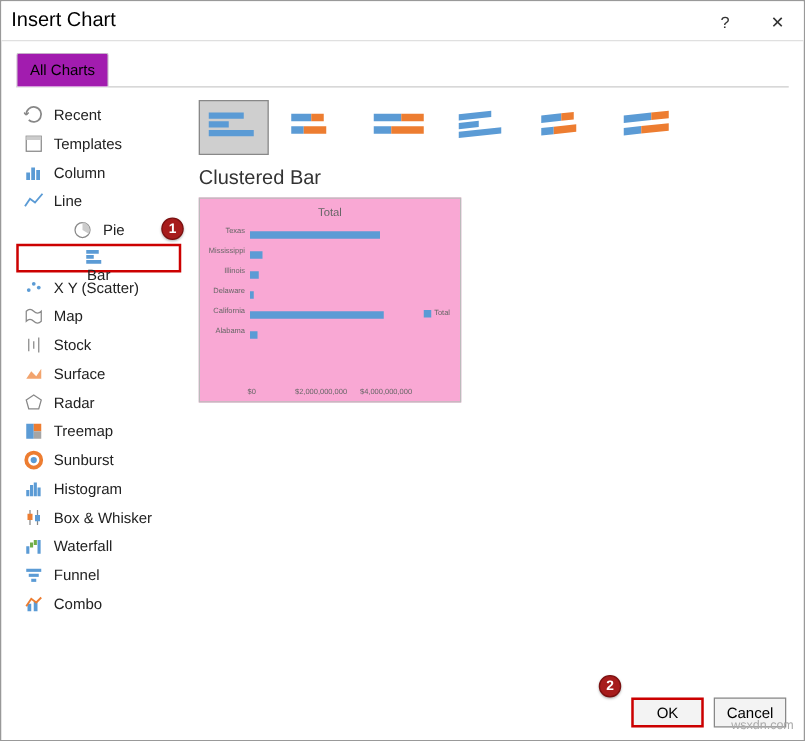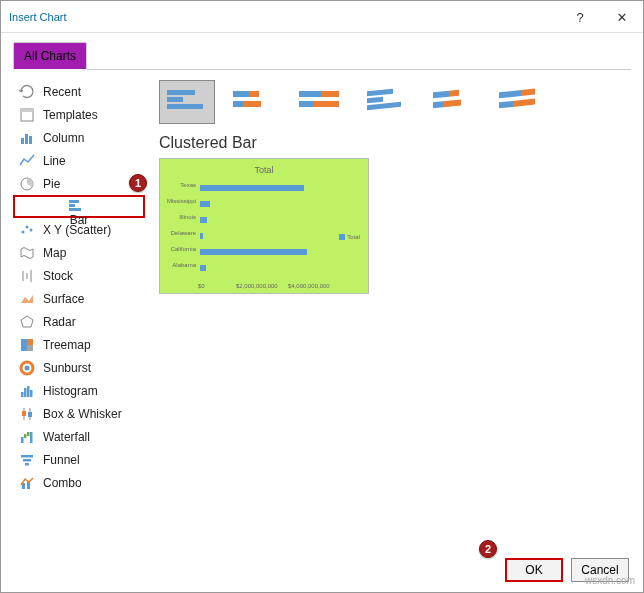--- a/index.html
+++ b/index.html
@@ -1,36 +1,36 @@
 <!DOCTYPE html>
 <html><head>
 <meta charset="utf-8">
 <style>
   * { box-sizing: border-box; margin: 0; padding: 0; font-family: "Segoe UI", Arial, sans-serif; }
   body { background: #fff; width: 644px; height: 593px; position: relative; border: 1px solid #999; }
   .titlebar { height: 32px; display: flex; align-items: center; padding: 0 8px; background: #fff; border-bottom: 1px solid #e0e0e0; position: relative; }
-  .titlebar .title { font-size: 11px; color: #0369a1; }
+  .titlebar .title { font-size: 16px; color: #000000; }
   .titlebar .controls { position: absolute; right: 0; top: 0; height: 32px; display: flex; }
   .titlebar .ctrl { width: 42px; height: 32px; display: flex; align-items: center; justify-content: center; font-size: 13px; color: #333; }
   .tabs { margin: 8px 12px 0 12px; border-bottom: 1px solid #ccc; display: flex; }
   .tab { font-size: 12px; padding: 6px 10px 6px 10px; border: 1px solid #ccc; border-bottom: 1px solid #fff; background: #a21caf; position: relative; top: 1px; border-radius: 2px 2px 0 0; }
   .body { display: flex; padding: 10px 12px 0 12px; height: 480px; position: relative; }
 
   .leftnav { width: 132px; flex: 0 0 132px; }
   .nav-item { display: flex; align-items: center; height: 23px; padding: 0 6px; font-size: 12px; color: #222; position: relative; }
   .nav-item .icon { width: 16px; height: 16px; margin-right: 8px; flex: 0 0 16px; display:flex; align-items:center; justify-content:center; }
   .nav-item.selected { border: 2px solid #c00; flex-direction: column; }
 
   .main { flex: 1; padding-left: 14px; position: relative; }
   .subtypes { display: flex; gap: 10px; }
   .subtype { width: 56px; height: 44px; border: 1px solid transparent; display:flex; align-items:center; justify-content:center; }
   .subtype.selected { background:#cfcfcf; border:1px solid #888; }
   .subtype svg { width: 48px; height: 32px; }
   .subtype-title { font-size: 16px; color: #333; margin-top: 10px; margin-bottom: 6px; }
-  .preview { width: 210px; height: 136px; border: 1px solid #bbb; background: #bef264; position: relative; display:flex; flex-direction:column; align-items:center; padding:6px 4px 4px 4px; }
+  .preview { width: 210px; height: 164px; border: 1px solid #bbb; background: #f9a8d4; position: relative; display:flex; flex-direction:column; align-items:center; padding:6px 4px 4px 4px; }
   .preview .pvtitle { font-size: 9px; color:#666; margin-bottom:4px; }
   .preview .chart { flex:1; width:100%; position:relative; }
   .preview .row { position:absolute; height:6px; background:#5b9bd5; }
   .preview .lbl { position:absolute; font-size: 6px; color:#666; text-align:right; width:30px; transform:translateY(-3px); }
   .preview .axlbl { position:absolute; font-size:6px; color:#666; }
   .preview .legend { position:absolute; right:4px; top:50%; font-size:6px; color:#666; display:flex; align-items:center; gap:2px; }
   .preview .legend .sw { width:6px; height:6px; background:#5b9bd5; }
 
   .footer { position: absolute; bottom: 10px; right: 14px; display: flex; gap: 8px; }
   .btn { width: 58px; height: 24px; font-size: 12px; border: 1px solid #888; background: #f3f3f3; display:flex; align-items:center; justify-content:center; }
@@ -86,21 +86,21 @@
       <span>Column</span>
     </div>
     <div class="nav-item">
       <span class="icon">
           <svg viewBox="0 0 16 16">
             <polyline points="1,12 5,6 9,9 15,2" fill="none" stroke="#5b9bd5" stroke-width="1.5"></polyline>
           </svg>
         </span>
       <span>Line</span>
     </div>
-    <div class="nav-item" style="position:relative;">
+    <div class="nav-item" style="position:relative;justify-content:center;">
       <span class="icon">
           <svg viewBox="0 0 16 16">
             <circle cx="8" cy="8" r="6" fill="none" stroke="#888"></circle>
             <path d="M8 8 L8 2 A6 6 0 0 1 13 11 Z" fill="#ccc"></path>
           </svg>
         </span>
       <span>Pie</span>
       <span class="badge" style="right:-2px; top:2px;">1</span>
     </div>
     <div class="nav-item selected">

